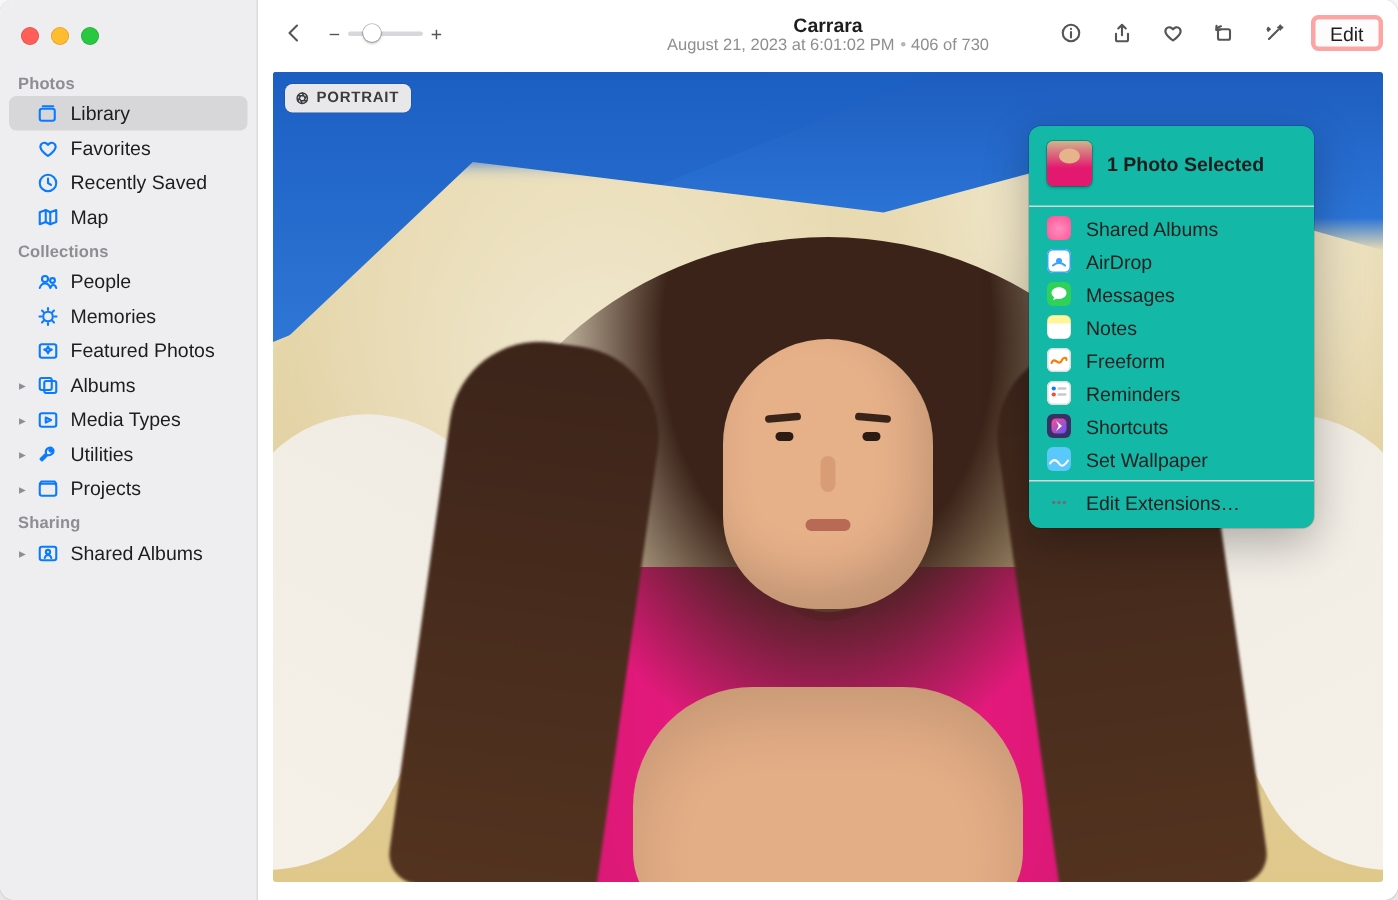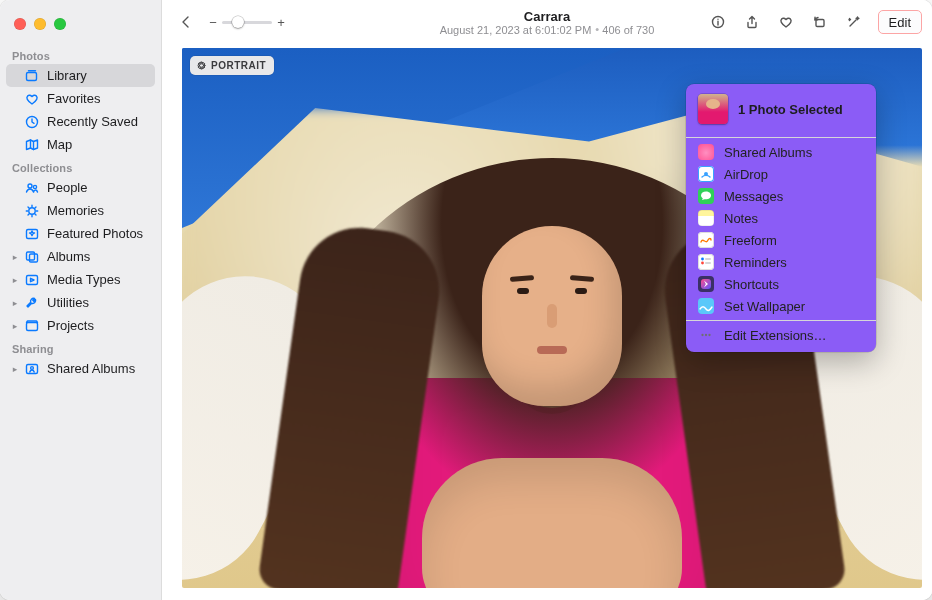--- a/index.html
+++ b/index.html
@@ -86,28 +86,28 @@
   .zoom-slider { display:flex; align-items:center; color:#555; gap:4px; margin-left:2px;}
   .zoom-slider .track { width:50px; height:3px; border-radius:2px; background:#d8d8dc; position:relative; }
   .zoom-slider .knob { width:12px; height:12px; border-radius:50%; background:#fff; box-shadow:0 0 0 .5px rgba(0,0,0,.25),0 1px 2px rgba(0,0,0,.3); position:absolute; top:-5px; left:10px;}
   .zoom-slider .sign { font-size: 13px; color:#555; width:10px; text-align:center;}
   .center-title { position:absolute; left:50%; transform:translateX(-50%); text-align:center;}
   .center-title .t1 { font-size:13px; font-weight:600; color:#1d1d1f;}
   .center-title .t2 { font-size:11px; color:#8e8e92; display:flex; gap:4px; justify-content:center; align-items:center;}
   .center-title .dot{ width:3px;height:3px;border-radius:50%;background:#b5b5b9; display:inline-block;}
   .edit-btn {
     margin-left:4px; height:24px; padding:0 10px;
-    border:1px solid #fca5a5; border-radius:5px; background:#fcfcfd;
+    border:3px solid #fca5a5; border-radius:5px; background:#fcfcfd;
     font-size:13px; color:#1d1d1f; display:inline-flex; align-items:center;
   }
 
   
   .viewer {
     flex:1; display:flex; align-items:center; justify-content:center;
-    background:#fff; padding: 2px 10px 10px 10px; position:relative;margin-left:10px;
+    background:#fff; padding: 2px 10px 10px 10px; position:relative;
   }
   .photo {
     width: 740px; height: 540px; position:relative; overflow:hidden;
     border-radius:2px;
     background: linear-gradient(180deg,#1d5dbf 0%, #2b74d6 18%, #e8dcb4 22%, #e2d1a0 58%, #e0c88b 100%);
   }
   
   .rock {
     position:absolute; left:0; top:60px; right:0; height:420px;
     background:
@@ -188,21 +188,21 @@
     padding:4px 8px 4px 6px; border-radius:5px;
     display:flex; align-items:center; gap:4px;
     box-shadow: 0 0 0 .5px rgba(0,0,0,.12);
   }
   .portrait-badge .ic{ width:11px; height:11px; }
 
   
   .share-menu{
     position:absolute; top:40px; right:56px;
     width:190px;
-    background:#8b5cf6;
+    background:#14b8a6;
     border-radius:8px;
     box-shadow: 0 10px 30px rgba(0,0,0,.28), 0 0 0 .5px rgba(0,0,0,.18);
     padding:6px 0;
     z-index:10;
   }
   .sm-head{
     display:flex; align-items:center; gap:10px;
     padding:4px 12px 10px 12px;
   }
   .sm-thumb{

